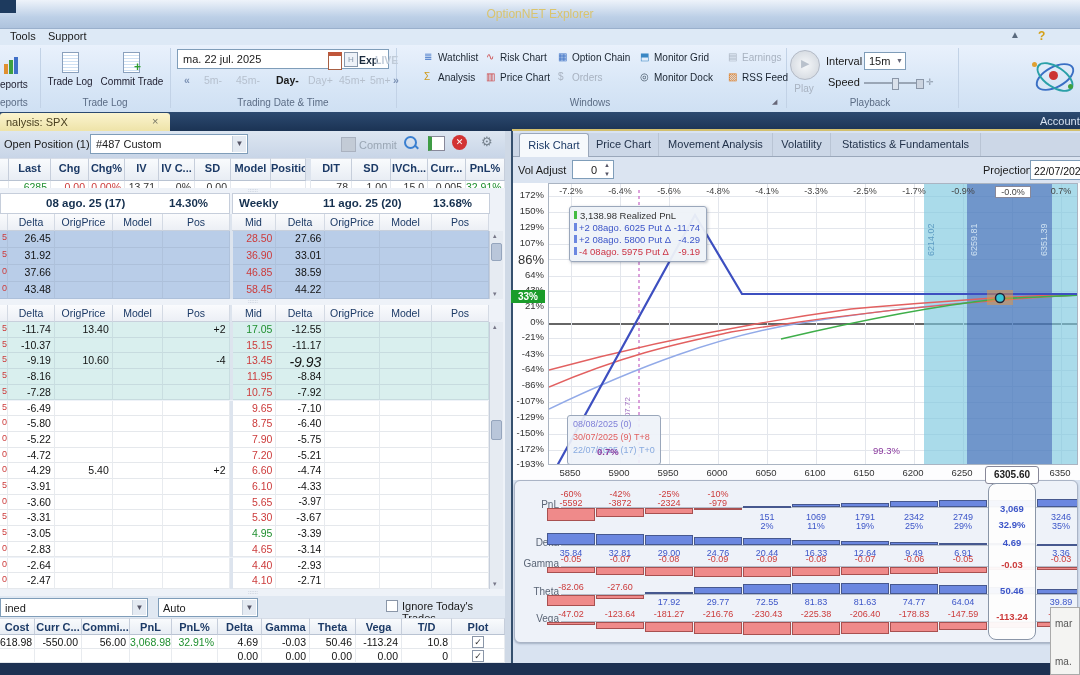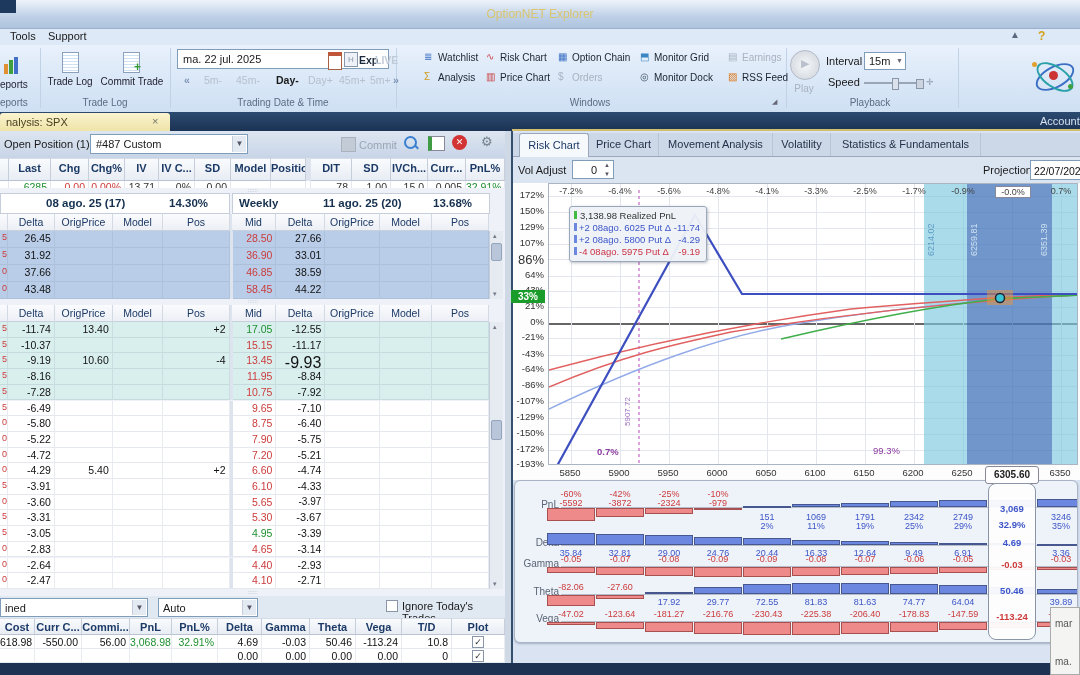--- a/index.html
+++ b/index.html
@@ -339,21 +339,21 @@
         <div style="width: 57px; box-sizing: border-box; overflow: hidden; text-align: right; padding: 1px 3px 0px 0px; font-size: 10.5px; color: rgb(17, 17, 17); border-right: 1px solid rgba(130, 145, 165, 0.18); border-bottom: 1px solid rgba(130, 145, 165, 0.2);"></div>
       </div>
       <div style="display: flex; position: absolute; left: 0px; top: 48.4px; width: 489px; height: 15.7px; background: rgb(217, 239, 238);">
         <div style="width: 8px; box-sizing: border-box; overflow: hidden; text-align: right; padding: 1px 0px 0px; color: rgb(204, 59, 59); border-right: 1px solid rgba(130, 145, 165, 0.18); border-bottom: 1px solid rgba(130, 145, 165, 0.2); font-size: 9px;">5</div>
         <div style="width: 47px; box-sizing: border-box; overflow: hidden; text-align: right; padding: 1px 3px 0px 0px; font-size: 10.5px; color: rgb(17, 17, 17); border-right: 1px solid rgba(130, 145, 165, 0.18); border-bottom: 1px solid rgba(130, 145, 165, 0.2);">-9.19</div>
         <div style="width: 58px; box-sizing: border-box; overflow: hidden; text-align: right; padding: 1px 3px 0px 0px; font-size: 10.5px; color: rgb(17, 17, 17); border-right: 1px solid rgba(130, 145, 165, 0.18); border-bottom: 1px solid rgba(130, 145, 165, 0.2);">10.60</div>
         <div style="width: 50px; box-sizing: border-box; overflow: hidden; text-align: right; padding: 1px 3px 0px 0px; font-size: 10.5px; color: rgb(17, 17, 17); border-right: 1px solid rgba(130, 145, 165, 0.18); border-bottom: 1px solid rgba(130, 145, 165, 0.2);"></div>
         <div style="width: 67px; box-sizing: border-box; overflow: hidden; text-align: right; padding: 1px 3px 0px 0px; font-size: 10.5px; color: rgb(17, 17, 17); border-right: 1px solid rgba(130, 145, 165, 0.18); border-bottom: 1px solid rgba(130, 145, 165, 0.2);">-4</div>
         <div style="width: 2px; box-sizing: border-box; overflow: hidden; text-align: right; padding: 1px 3px 0px 0px; font-size: 10.5px; color: rgb(17, 17, 17); background: rgb(221, 228, 238); border: none;"></div>
         <div style="width: 44px; box-sizing: border-box; overflow: hidden; text-align: right; padding: 1px 3px 0px 0px; font-size: 10.5px; color: rgb(204, 59, 59); border-right: 1px solid rgba(130, 145, 165, 0.18); border-bottom: 1px solid rgba(130, 145, 165, 0.2);">13.45</div>
-        <div style="width: 49px; box-sizing: border-box; overflow: hidden; text-align: right; padding: 1px 3px 0px 0px; font-size: 16px; color: rgb(17, 17, 17); border-right: 1px solid rgba(130, 145, 165, 0.18); border-bottom: 1px solid rgba(130, 145, 165, 0.2);">-9.93</div>
+        <div style="width: 49px; box-sizing: border-box; overflow: hidden; text-align: right; padding: 1px 3px 0px 0px; font-size: 14px; color: rgb(17, 17, 17); border-right: 1px solid rgba(130, 145, 165, 0.18); border-bottom: 1px solid rgba(130, 145, 165, 0.2); font-style: italic;">-9.93</div>
         <div style="width: 55px; box-sizing: border-box; overflow: hidden; text-align: right; padding: 1px 3px 0px 0px; font-size: 10.5px; color: rgb(17, 17, 17); border-right: 1px solid rgba(130, 145, 165, 0.18); border-bottom: 1px solid rgba(130, 145, 165, 0.2);"></div>
         <div style="width: 52px; box-sizing: border-box; overflow: hidden; text-align: right; padding: 1px 3px 0px 0px; font-size: 10.5px; color: rgb(17, 17, 17); border-right: 1px solid rgba(130, 145, 165, 0.18); border-bottom: 1px solid rgba(130, 145, 165, 0.2);"></div>
         <div style="width: 57px; box-sizing: border-box; overflow: hidden; text-align: right; padding: 1px 3px 0px 0px; font-size: 10.5px; color: rgb(17, 17, 17); border-right: 1px solid rgba(130, 145, 165, 0.18); border-bottom: 1px solid rgba(130, 145, 165, 0.2);"></div>
       </div>
       <div style="display: flex; position: absolute; left: 0px; top: 64.1px; width: 489px; height: 15.7px; background: rgb(217, 239, 238);">
         <div style="width: 8px; box-sizing: border-box; overflow: hidden; text-align: right; padding: 1px 0px 0px; color: rgb(204, 59, 59); border-right: 1px solid rgba(130, 145, 165, 0.18); border-bottom: 1px solid rgba(130, 145, 165, 0.2); font-size: 9px;">5</div>
         <div style="width: 47px; box-sizing: border-box; overflow: hidden; text-align: right; padding: 1px 3px 0px 0px; font-size: 10.5px; color: rgb(17, 17, 17); border-right: 1px solid rgba(130, 145, 165, 0.18); border-bottom: 1px solid rgba(130, 145, 165, 0.2);">-8.16</div>
         <div style="width: 58px; box-sizing: border-box; overflow: hidden; text-align: right; padding: 1px 3px 0px 0px; font-size: 10.5px; color: rgb(17, 17, 17); border-right: 1px solid rgba(130, 145, 165, 0.18); border-bottom: 1px solid rgba(130, 145, 165, 0.2);"></div>
         <div style="width: 50px; box-sizing: border-box; overflow: hidden; text-align: right; padding: 1px 3px 0px 0px; font-size: 10.5px; color: rgb(17, 17, 17); border-right: 1px solid rgba(130, 145, 165, 0.18); border-bottom: 1px solid rgba(130, 145, 165, 0.2);"></div>
         <div style="width: 67px; box-sizing: border-box; overflow: hidden; text-align: right; padding: 1px 3px 0px 0px; font-size: 10.5px; color: rgb(17, 17, 17); border-right: 1px solid rgba(130, 145, 165, 0.18); border-bottom: 1px solid rgba(130, 145, 165, 0.2);"></div>
@@ -678,20 +678,25 @@
       <div style="position: absolute; left: 294px; top: 2px; width: 44px; text-align: center; font-size: 9px; color: rgb(68, 68, 68);">-2.5%</div>
       <div style="position: absolute; left: 343px; top: 2px; width: 44px; text-align: center; font-size: 9px; color: rgb(68, 68, 68);">-1.7%</div>
       <div style="position: absolute; left: 392px; top: 2px; width: 44px; text-align: center; font-size: 9px; color: rgb(68, 68, 68);">-0.9%</div>
       <div style="position: absolute; top: 2px; text-align: center; font-size: 9px; color: rgb(68, 68, 68); background: rgb(255, 255, 255); border: 1px solid rgb(136, 136, 153); width: 34px; left: 446px;">-0.0%</div>
       <div style="position: absolute; left: 490px; top: 2px; width: 44px; text-align: center; font-size: 9px; color: rgb(68, 68, 68);">0.7%</div>
       <div style="position: absolute; left: 20px; top: 22px; width: 136px; height: 54px; background: rgba(238, 242, 248, 0.95); border: 1px solid rgb(154, 167, 187); border-radius: 3px; box-shadow: rgba(60, 70, 90, 0.35) 1px 1px 3px; z-index: 5;">
         <div style="position: absolute; left: 4px; top: 3px; font-size: 9.5px; color: rgb(51, 51, 51); white-space: nowrap;"><span style="display:inline-block;width:3px;height:8px;background:#44bb44;margin-right:3px;"></span>3,138.98 Realized PnL</div>
         <div style="position: absolute; left: 4px; top: 15px; width: 128px; font-size: 9.5px; color: rgb(60, 85, 200); white-space: nowrap;"><span style="display:inline-block;width:3px;height:8px;background:#6b87e0;margin-right:2px;"></span>+2 08ago. 6025 Put Δ<span style="position:absolute;right:2px;">-11.74</span></div>
         <div style="position: absolute; left: 4px; top: 27px; width: 128px; font-size: 9.5px; color: rgb(60, 85, 200); white-space: nowrap;"><span style="display:inline-block;width:3px;height:8px;background:#6b87e0;margin-right:2px;"></span>+2 08ago. 5800 Put Δ<span style="position:absolute;right:2px;">-4.29</span></div>
         <div style="position: absolute; left: 4px; top: 39px; width: 128px; font-size: 9.5px; color: rgb(204, 51, 68); white-space: nowrap;"><span style="display:inline-block;width:3px;height:8px;background:#6b87e0;margin-right:2px;"></span>-4 08ago. 5975 Put Δ<span style="position:absolute;right:2px;">-9.19</span></div>
+      </div>
+      <div style="position: absolute; left: 18px; top: 231px; width: 92px; height: 48px; background: rgba(238, 242, 248, 0.92); border: 1px solid rgb(154, 167, 187); border-radius: 3px; z-index: 4;">
+        <div style="position: absolute; left: 5px; top: 3px; font-size: 9px; color: rgb(128, 128, 216); white-space: nowrap;">08/08/2025 (0)</div>
+        <div style="position: absolute; left: 5px; top: 16px; font-size: 9px; color: rgb(224, 96, 96); white-space: nowrap;">30/07/2025 (9) T+8</div>
+        <div style="position: absolute; left: 5px; top: 29px; font-size: 9px; color: rgb(136, 170, 223); white-space: nowrap;">22/07/2025 (17) T+0</div>
       </div>
       <div style="position: absolute; left: 48px; top: 262px; font-size: 9.5px; font-weight: bold; color: rgb(139, 58, 158); z-index: 6;">0.7%</div>
       <div style="position: absolute; left: 324px; top: 261px; font-size: 9.5px; color: rgb(139, 58, 158);">99.3%</div>
       <div style="position: absolute; left: 74px; top: 242px; width: 40px; font-size: 8px; color: rgb(160, 112, 192); transform: rotate(-90deg); transform-origin: left top; z-index: 3;">5907.72</div>
     </div>
   <div class="abs" id="y-labels" style="left:0;top:0;">
       <div style="position: absolute; left: 504px; top: 189px; width: 40px; text-align: right; font-size: 9.5px; color: rgb(51, 51, 51);">172%</div>
       <div style="position: absolute; left: 504px; top: 205px; width: 40px; text-align: right; font-size: 9.5px; color: rgb(51, 51, 51);">150%</div>
       <div style="position: absolute; left: 504px; top: 221px; width: 40px; text-align: right; font-size: 9.5px; color: rgb(51, 51, 51);">129%</div>
       <div style="position: absolute; left: 504px; top: 237px; width: 40px; text-align: right; font-size: 9.5px; color: rgb(51, 51, 51);">107%</div>

